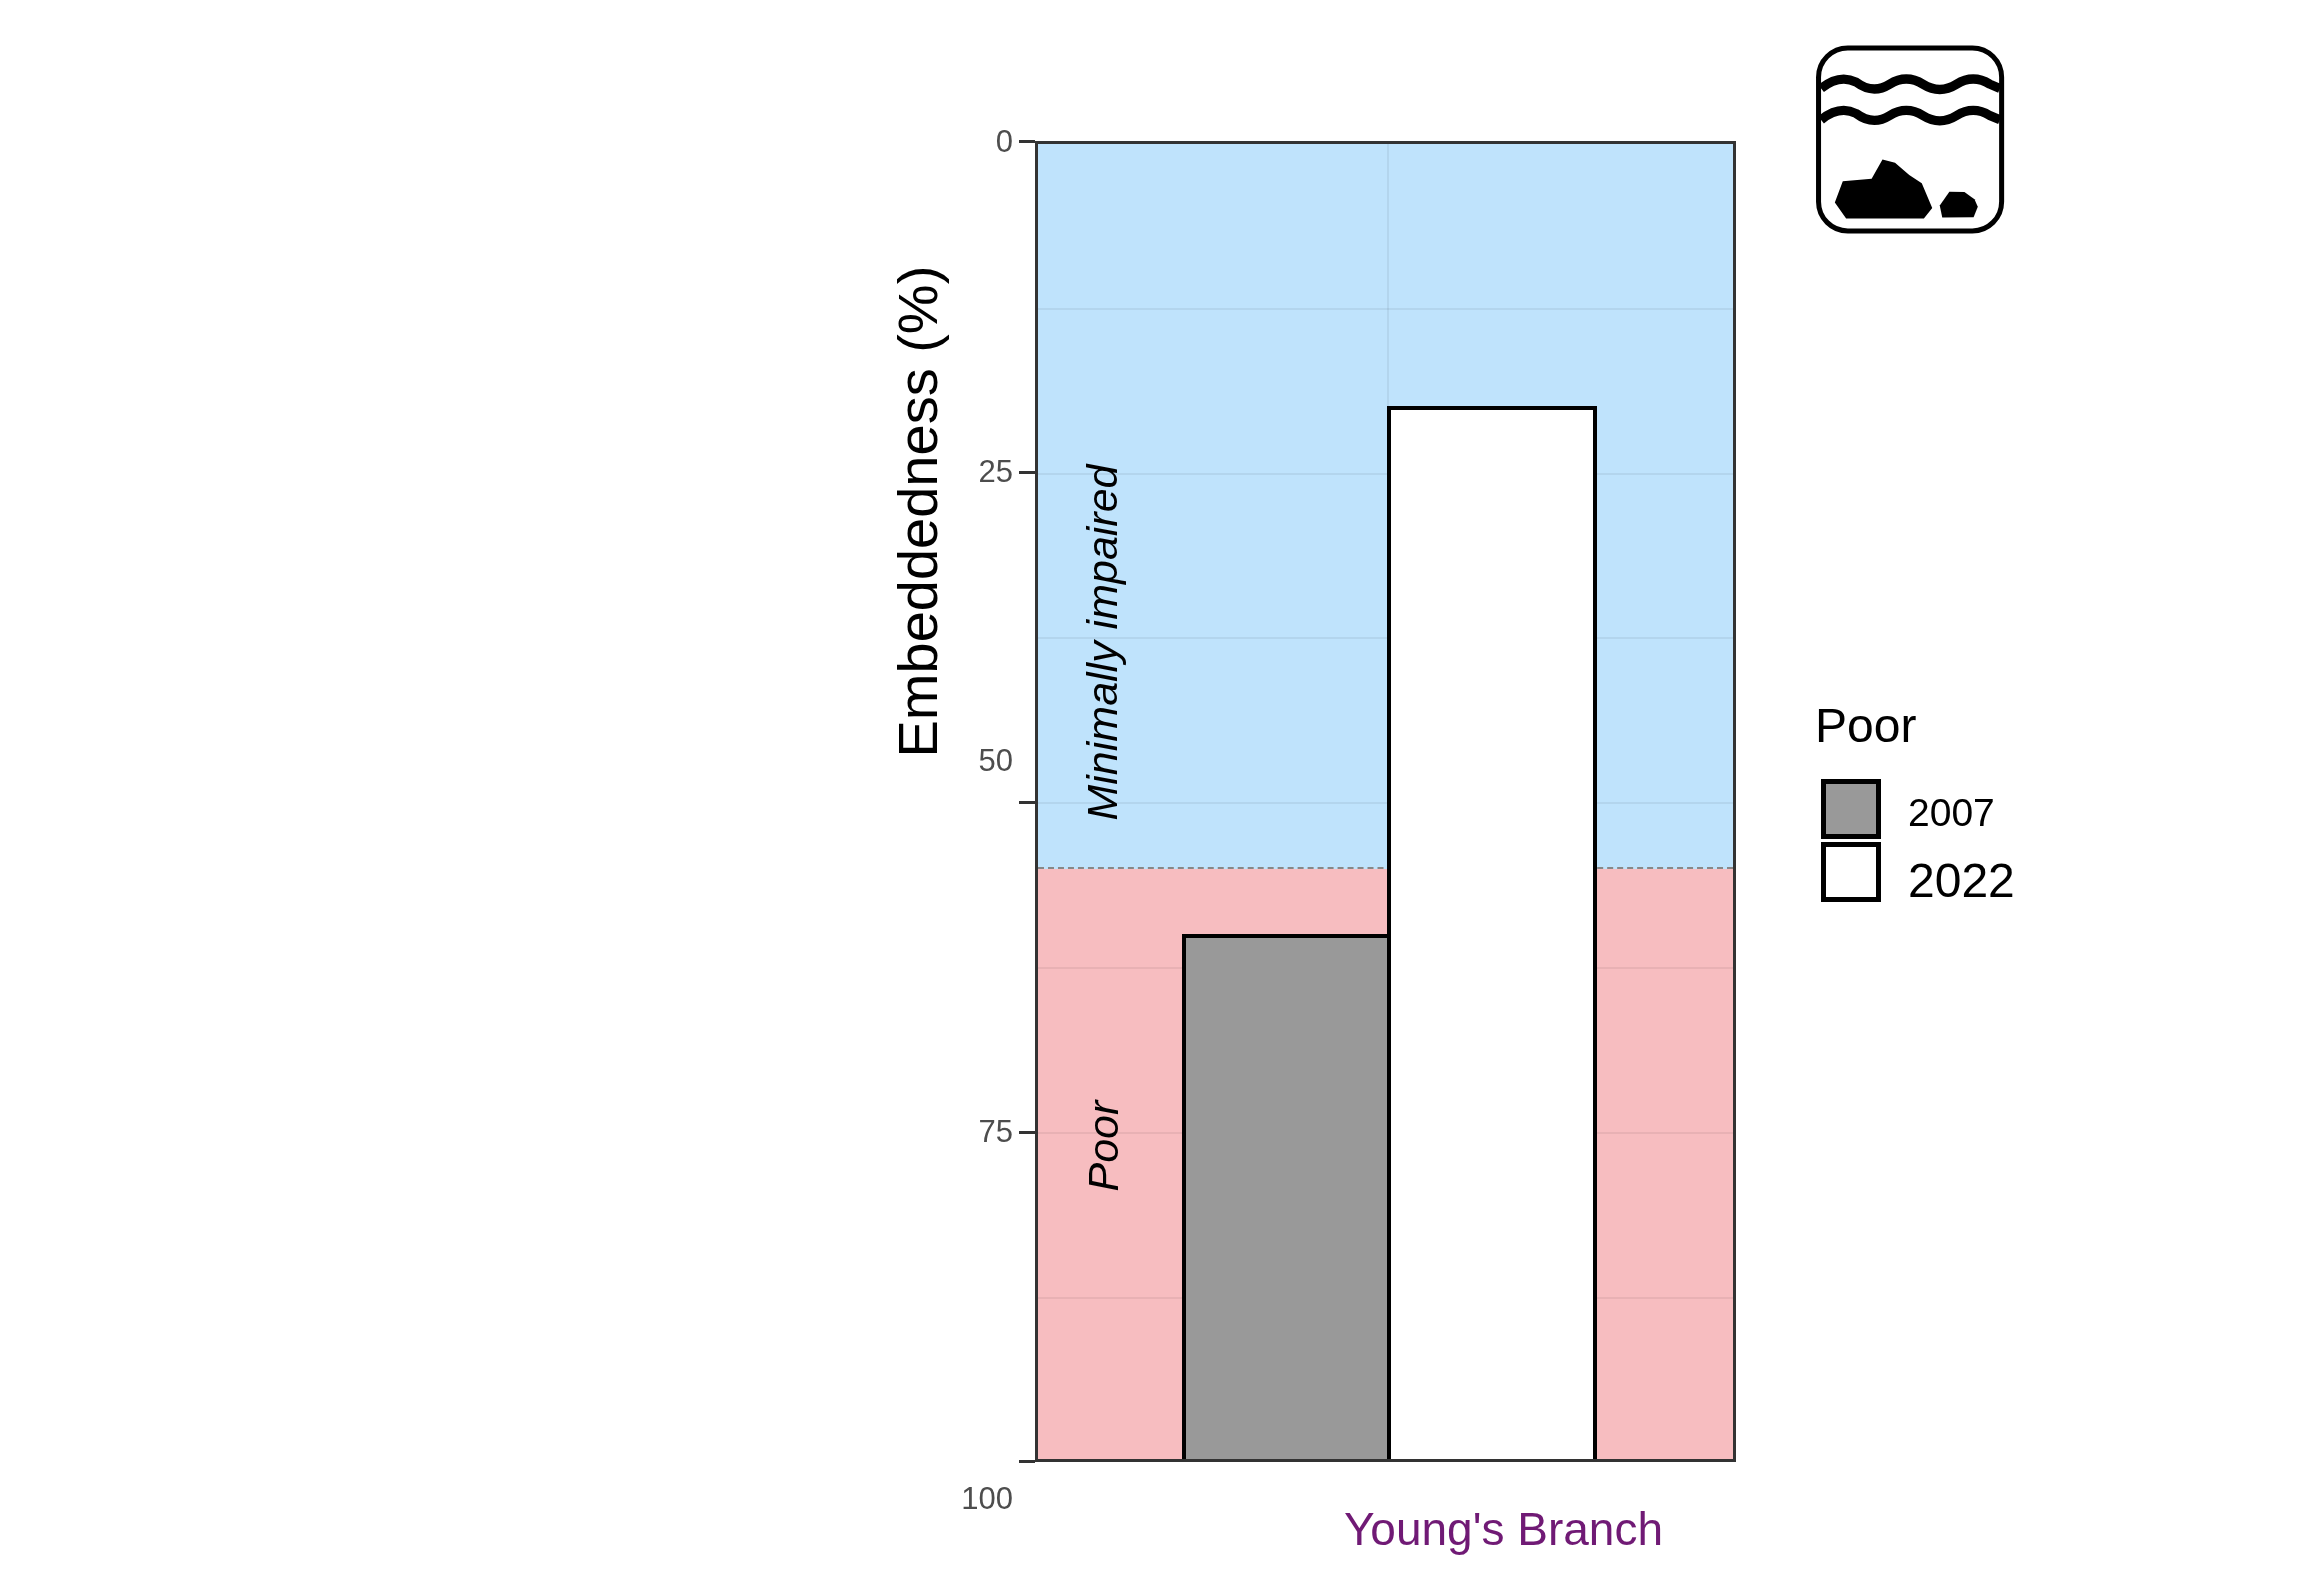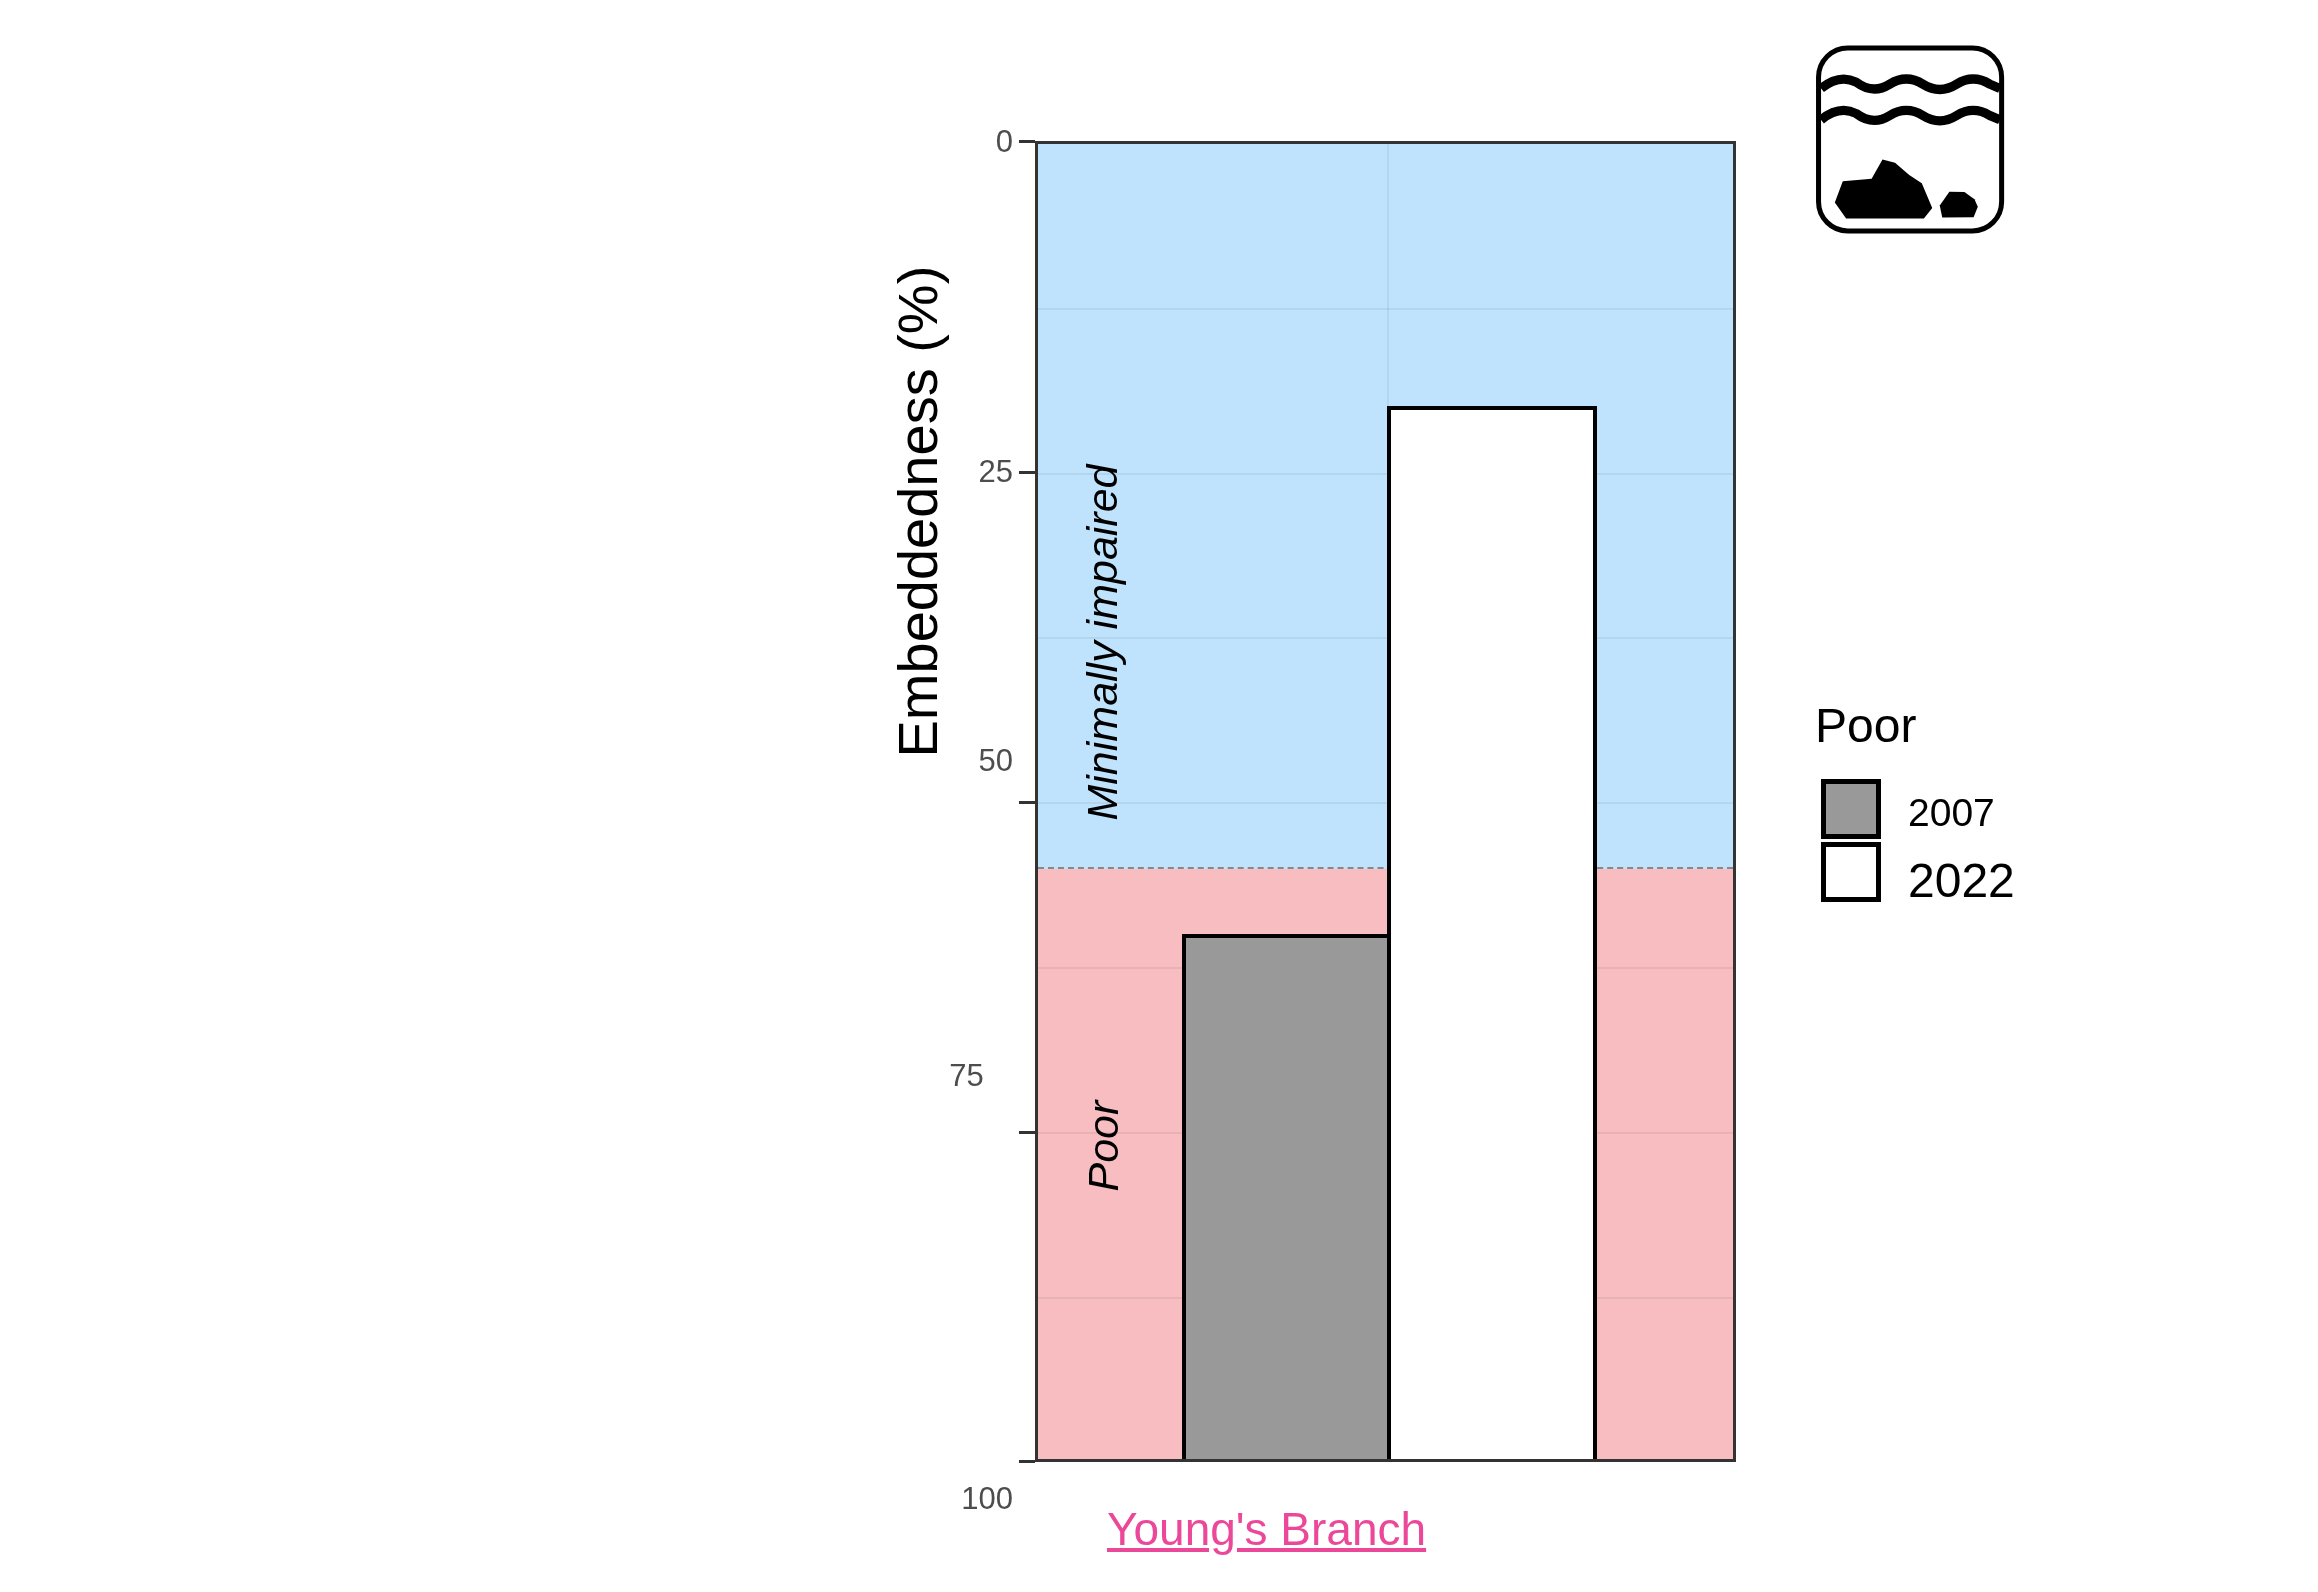--- a/index.html
+++ b/index.html
@@ -17,21 +17,21 @@
   .legsw{position:absolute;box-sizing:border-box;border:5.1px solid #000;width:60px;height:60px;}
 </style>
 </head>
 <body>
 
 <div class="rot" style="left:709px;top:519px;width:417px;height:60px;font-size:56px;line-height:60px;text-align:center;color:#000;">Embeddedness (%)</div>
 
 <div class="ylab" style="top:124px;">0</div>
 <div class="ylab" style="top:454px;">25</div>
 <div class="ylab" style="top:743px;">50</div>
-<div class="ylab" style="top:1058px;text-align:center;">75</div>
+<div class="ylab" style="top:1114px;">75</div>
 <div class="ylab" style="top:1445px;margin-top:36px;">100</div>
 <div class="ytick" style="top:140px;"></div>
 <div class="ytick" style="top:471px;"></div>
 <div class="ytick" style="top:801px;"></div>
 <div class="ytick" style="top:1131px;"></div>
 <div class="ytick" style="top:1460px;"></div>
 
 <div id="plot" class="abs">
   <div class="band" style="top:0;height:725px;background:#bfe3fc;"></div>
   <div class="band" style="top:725px;bottom:0;background:#f7bdc0;"></div>
@@ -45,21 +45,21 @@
   <div class="gridv" style="left:349px;"></div>
   <div class="thresh" style="top:723px;"></div>
 
   <div class="rot" style="left:-144px;top:473px;width:417px;height:51px;font-size:43px;line-height:51px;font-style:italic;text-align:center;color:#000;">Minimally impaired</div>
   <div class="rot" style="left:28px;top:985px;width:74px;height:51px;font-size:43px;line-height:51px;font-style:italic;text-align:center;color:#000;">Poor</div>
 
   <div class="bar" style="left:144px;top:790px;width:210px;height:533px;background:#999999;"></div>
   <div class="bar" style="left:349px;top:262px;width:210px;height:1061px;background:#ffffff;"></div>
 </div>
 
-<div class="abs" style="left:1107px;top:1502px;width:556px;text-align:left;font-size:46px;color:#ec4899;text-decoration:underline;">Young's Branch</div>
+<div class="abs" style="left:1107px;top:1502px;width:556px;text-align:right;font-size:46px;color:#701a75;">Young's Branch</div>
 
 <div class="abs" style="left:1815px;top:698px;font-size:48px;color:#000;">Poor</div>
 <div class="legsw" style="left:1821px;top:779px;background:#999999;"></div>
 <div class="legsw" style="left:1821px;top:842px;background:#ffffff;"></div>
 <div class="abs" style="left:1908px;top:791px;font-size:39px;color:#000;">2007</div>
 <div class="abs" style="left:1908px;top:853px;font-size:48px;color:#000;">2022</div>
 
 <div class="abs" style="left:1806px;top:32px;width:209px;height:209px;">
   <svg width="209" height="209" viewBox="0 0 500 480">
     <rect x="30" y="28" width="438" height="438" rx="70" ry="70" fill="#fff" stroke="#000" stroke-width="12"></rect>

